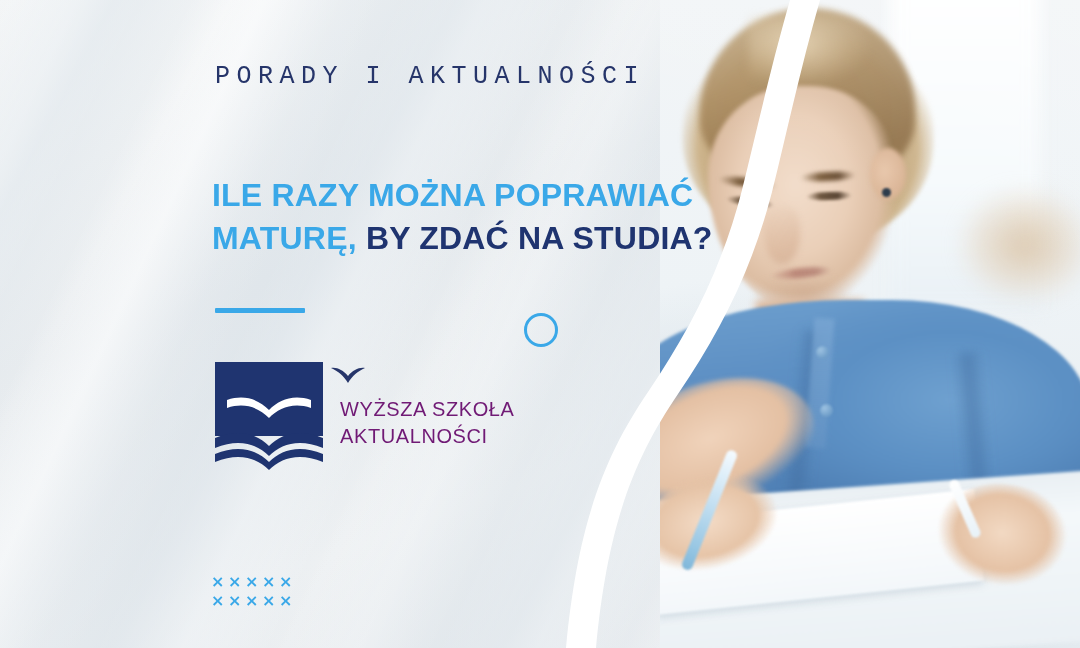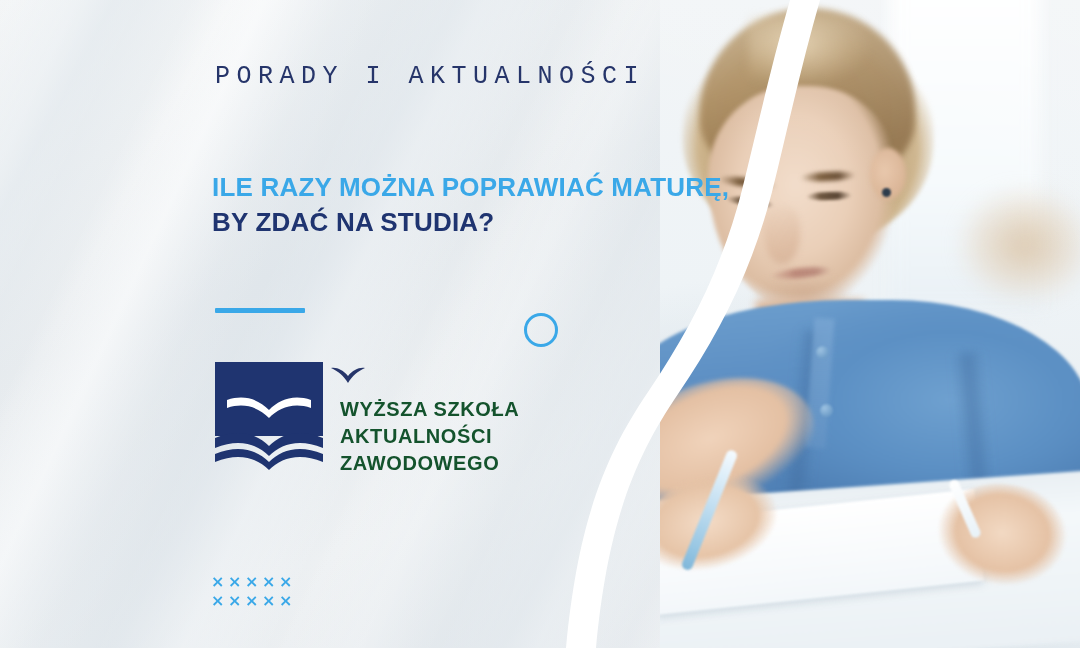--- a/index.html
+++ b/index.html
@@ -306,21 +306,21 @@
     font-weight: 500;
     letter-spacing: 6.5px;
     color: #26356a;
     white-space: nowrap;
     font-family: Liberation Mono, monospace;
   }
   .headline {
     position: absolute;
     left: 212px; top: 153px;
     width: 520px;
-    font-size: 26px;
+    font-size: 32px;
     font-weight: bold;
     line-height: 1.32;
     letter-spacing: .2px;
   }
   .hl-accent { color: #3aa8e8; }
   .hl-dark   { color: #1f3470; }
 
   .rule {
     position: absolute;
     left: 215px; top: 308px;
@@ -337,24 +337,24 @@
   }
 
   
   .logo { position: absolute; left: 215px; top: 362px; }
   .logo-mark { position: absolute; left: 0; top: 0; }
   .logo-bird { position: absolute; left: 116px; top: 5px; }
   .logo-text {
     position: absolute;
     left: 125px; top: 34px;
     font-size: 20px;
-    font-weight: 700;
+    font-weight: 400;
     line-height: 1.36;
     letter-spacing: .6px;
-    color: #14532d;
+    color: #701a75;
     white-space: nowrap;
   }
 
   
   .xgrid {
     position: absolute;
     left: 211px; top: 572px;
     display: grid;
     grid-template-columns: repeat(5, 17px);
     grid-auto-rows: 19px;
@@ -458,21 +458,20 @@
       <path d="M0 92 C24 82 42 88 54 100 C66 88 84 82 108 92
                L108 100 C84 90 66 96 54 108 C42 96 24 90 0 100 Z" fill="#1f3470"></path>
     </svg>
     <svg class="logo-bird" width="34" height="20" viewBox="0 0 34 20">
       <path d="M0 1 C6 0 12 3 17 9 C22 3 28 0 34 1
                C27 4 21 9 17 16 C13 9 7 4 0 1 Z" fill="#26356a"></path>
     </svg>
     <div class="logo-text">
       <div>WYŻSZA SZKOŁA</div>
       <div>AKTUALNOŚCI</div>
-      <div>ZAWODOWEGO</div>
     </div>
   </div>
 
   <div class="xgrid">
     <span>×</span>
     <span>×</span>
     <span>×</span>
     <span>×</span>
     <span>×</span>
     <span>×</span>

